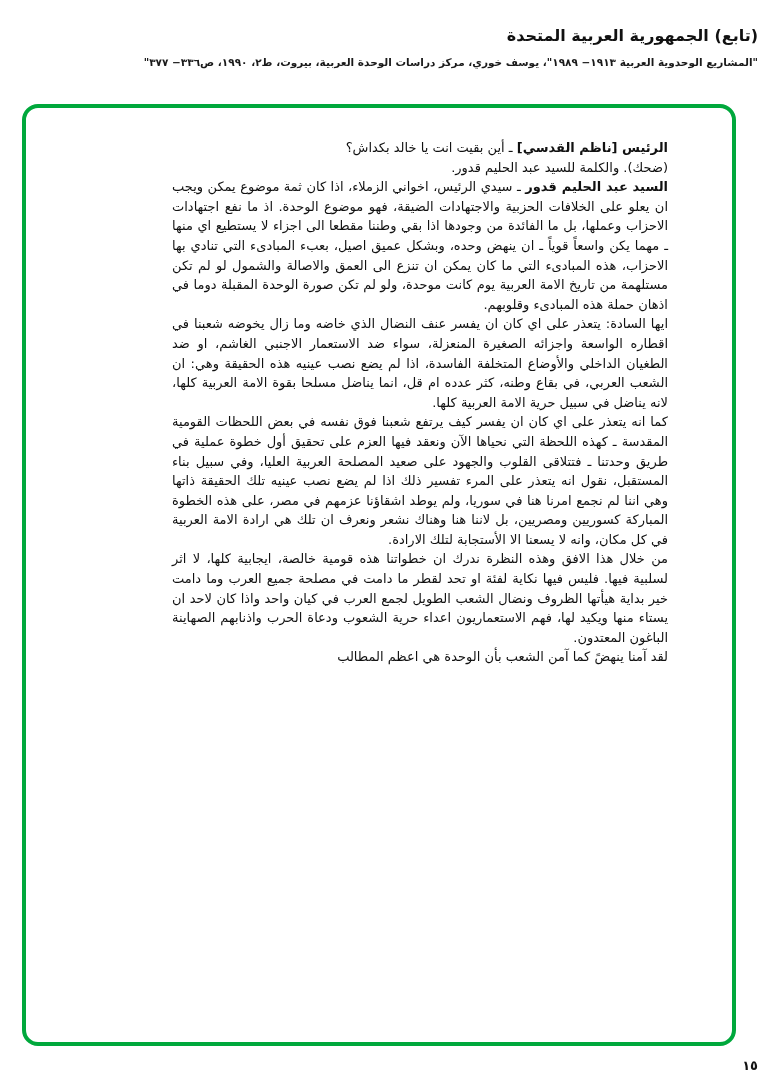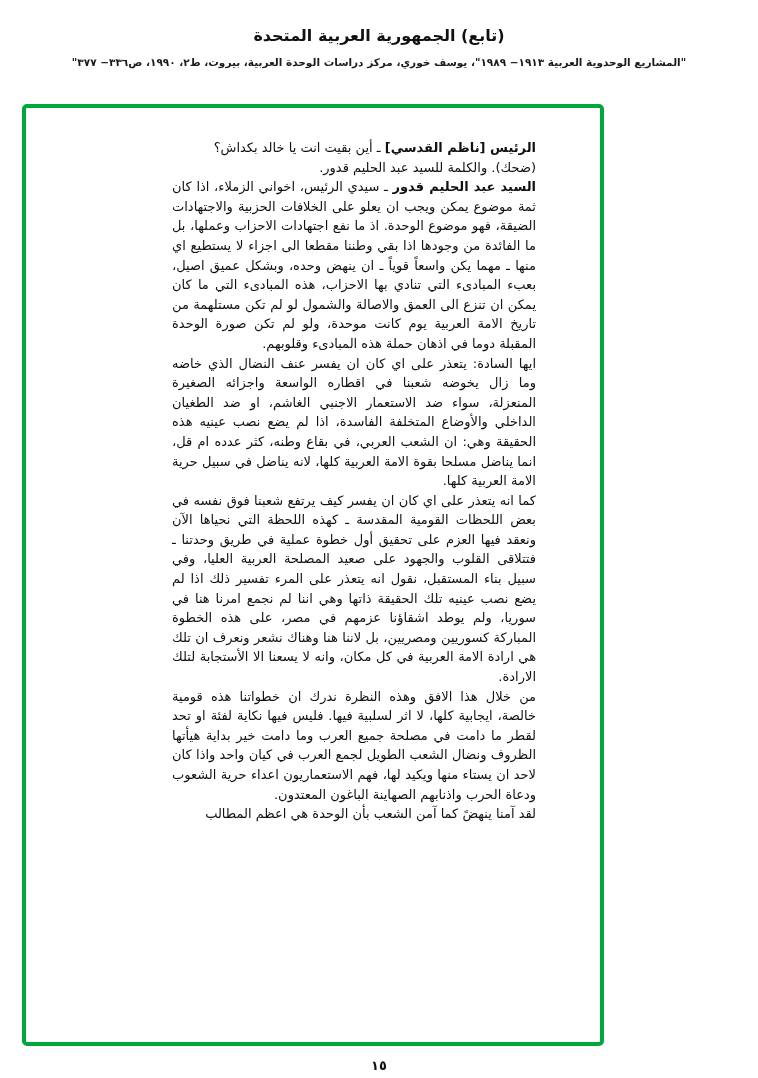--- a/index.html
+++ b/index.html
@@ -11,63 +11,62 @@
     background: #ffffff;
     font-family: "DejaVu Sans", sans-serif;
     color: #111111;
     overflow: hidden;
   }
   .header {
     position: absolute;
     top: 26px;
     left: 0;
     right: 0;
-    text-align: center;
     direction: rtl;
   }
   .doc-title {
     font-size: 16px;
     font-weight: bold;
     letter-spacing: 0;
   }
   .doc-citation {
     margin-top: 11px;
     font-size: 10.5px;
     font-weight: bold;
     color: #1a1a1a;
   }
   .frame {
     position: absolute;
     left: 22px;
     top: 104px;
-    width: 582px;
+    width: 714px;
     height: 942px;
     box-sizing: border-box;
     border: 4px solid #00a63f; 
-    border-radius: 5px;
+    border-radius: 16px;
     background: #ffffff;
   }
   .body-text {
     position: absolute;
     top: 30px;
     right: 64px;
     left: 146px;
     direction: rtl;
     text-align: justify;
     font-size: 13px;
     line-height: 19.6px;
   }
   .body-text p { margin: 0; padding: 0; }
   .body-text strong { font-weight: bold; }
   .page-number {
     position: absolute;
     bottom: 5px;
     left: 0;
     right: 0;
-    text-align: center;
+    text-align: right;
     direction: rtl;
     font-size: 13px;
     font-weight: bold;
   }
 </style>
 </head>
 <body>
 
 <div class="page">
 

